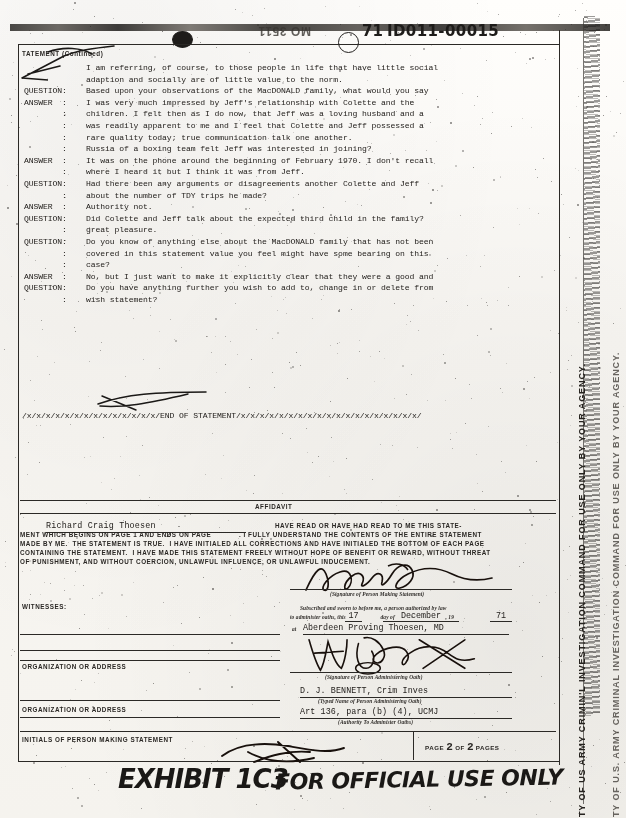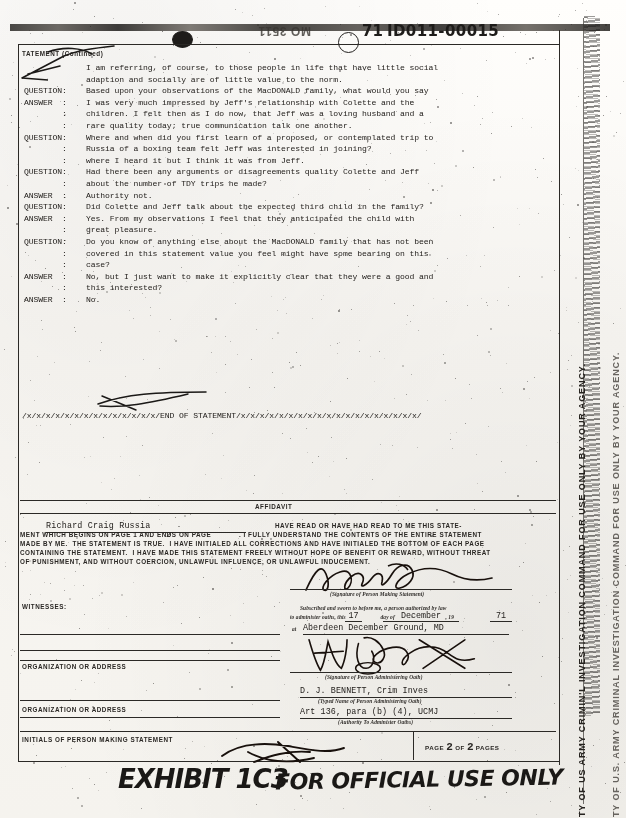--- a/index.html
+++ b/index.html
@@ -214,53 +214,53 @@
 <div id="form-box"></div>
 
 <div id="stmt-label" class="pl">TATEMENT (Continued)</div>
 
 <div id="stmt-body">
     <div class="tw qrow"><span class="lbl"></span><span>I am referring, of course, to those people in life that have little social</span></div>
     <div class="tw qrow"><span class="lbl"></span><span>adaption and socially are of little value to the norm.</span></div>
     <div class="tw qrow"><span class="lbl">QUESTION:</span><span>Based upon your observations of the MacDONALD family, what would you say</span></div>
     <div class="tw qrow"><span class="lbl">ANSWER  :</span><span>I was very much impressed by Jeff's relationship with Colette and the</span></div>
     <div class="tw qrow"><span class="lbl">        :</span><span>children. I felt then as I do now, that Jeff was a loving husband and a</span></div>
+    <div class="tw qrow"><span class="lbl">        :</span><span>was readily apparent to me and I feel that Colette and Jeff possessed a</span></div>
     <div class="tw qrow"><span class="lbl">        :</span><span>rare quality today; true communication talk one another.</span></div>
-    <div class="tw qrow"><span class="lbl">QUESTION:</span><span>Where and when did you first learn of a proposed, or contemplated trip to</span></div>
     <div class="tw qrow"><span class="lbl">        :</span><span>Russia of a boxing team felt Jeff was interested in joining?</span></div>
+    <div class="tw qrow"><span class="lbl">ANSWER  :</span><span>It was on the phone around the beginning of February 1970. I don't recall</span></div>
     <div class="tw qrow"><span class="lbl">        :</span><span>where I heard it but I think it was from Jeff.</span></div>
-    <div class="tw qrow"><span class="lbl">QUESTION:</span><span>Had there been any arguments or disagreements quality Colette and Jeff</span></div>
+    <div class="tw qrow"><span class="lbl">QUESTION:</span><span>Had there been any arguments or disagreements another Colette and Jeff</span></div>
     <div class="tw qrow"><span class="lbl">        :</span><span>about the number of TDY trips he made?</span></div>
     <div class="tw qrow"><span class="lbl">ANSWER  :</span><span>Authority not.</span></div>
     <div class="tw qrow"><span class="lbl">QUESTION:</span><span>Did Colette and Jeff talk about the expected third child in the family?</span></div>
-    <div class="tw qrow"><span class="lbl">ANSWER  :</span><span>Yes. From my observations I feel that they anticipated the child with</span></div>
     <div class="tw qrow"><span class="lbl">        :</span><span>great pleasure.</span></div>
     <div class="tw qrow"><span class="lbl">QUESTION:</span><span>Do you know of anything else about the MacDONALD family that has not been</span></div>
     <div class="tw qrow"><span class="lbl">        :</span><span>covered in this statement value you feel might have some bearing on this</span></div>
     <div class="tw qrow"><span class="lbl">        :</span><span>case?</span></div>
     <div class="tw qrow"><span class="lbl">ANSWER  :</span><span>No, but I just want to make it explicitly clear that they were a good and</span></div>
-    <div class="tw qrow"><span class="lbl">        :</span><span>this interested?</span></div>
-    <div class="tw qrow"><span class="lbl">ANSWER  :</span><span>No.</span></div>
+    <div class="tw qrow"><span class="lbl">QUESTION:</span><span>Do you have anything further you wish to add to, change in or delete from</span></div>
+    <div class="tw qrow"><span class="lbl">        :</span><span>wish statement?</span></div>
   </div>
 
 <div id="endline" class="tw">/x/x/x/x/x/x/x/x/x/x/x/x/x/x/END OF STATEMENT/x/x/x/x/x/x/x/x/x/x/x/x/x/x/x/x/x/x/x/</div>
 
 <svg class="hand" style="position:absolute;left:18px;top:44px;" width="130" height="40" viewBox="0 0 130 40">
   <path d="M4 34 L46 12 M46 12 C60 6 78 4 96 2 M30 8 C46 2 64 4 74 10 M10 30 L42 22" stroke="#1b1917" stroke-width="1.6" fill="none" stroke-linecap="round"></path>
   <path d="M4 34 L30 36" stroke="#1b1917" stroke-width="1.4" fill="none"></path>
 </svg>
 <svg class="hand" style="position:absolute;left:96px;top:390px;" width="130" height="26" viewBox="0 0 130 26">
   <path d="M2 14 C30 4 60 2 110 2 M4 16 C26 18 50 14 92 4 M6 6 L40 20" stroke="#1b1917" stroke-width="1.5" fill="none" stroke-linecap="round"></path>
 </svg>
 
 <div id="aff-rule"></div>
 <div id="aff-title" class="pl">AFFIDAVIT</div>
 <div id="aff-rule2"></div>
 
-<div id="aff-name">Richard Craig Russia</div>
+<div id="aff-name">Richard Craig Thoesen</div>
 <div id="aff-p1" class="pl">HAVE READ OR HAVE HAD READ TO ME THIS STATE-</div>
 <div id="aff-p2" class="pl">MENT WHICH BEGINS ON PAGE 1 AND ENDS ON PAGE            . I FULLY UNDERSTAND THE CONTENTS OF THE ENTIRE STATEMENT</div>
 <div id="aff-pageno">2</div>
 <div id="aff-p3" class="pl">MADE BY ME.  THE STATEMENT IS TRUE.  I HAVE INITIALED ALL CORRECTIONS AND HAVE INITIALED THE BOTTOM OF EACH PAGE</div>
 <div id="aff-p4" class="pl">CONTAINING THE STATEMENT.  I HAVE MADE THIS STATEMENT FREELY WITHOUT HOPE OF BENEFIT OR REWARD, WITHOUT THREAT</div>
 <div id="aff-p5" class="pl">OF PUNISHMENT, AND WITHOUT COERCION, UNLAWFUL INFLUENCE, OR UNLAWFUL INDUCEMENT.</div>
 
 <svg id="sig1" class="hand" viewBox="0 0 200 36">
   <path d="M6 30 C16 8 22 4 26 14 C30 24 28 32 24 30 C20 28 28 16 40 12
            C52 8 54 22 48 28 C44 32 42 24 52 16 C60 10 66 16 62 24
@@ -271,21 +271,21 @@
 </svg>
 <div id="sig1-rule"></div>
 <div id="sig1-cap" class="ital">(Signature of Person Making Statement)</div>
 
 <div id="sworn1" class="ital">Subscribed and sworn to before me, a person authorized by law</div>
 <div id="sworn2" class="ital">to administer oaths, this                        day of                                   , 19</div>
 <div id="oath-day">17</div>
 <div id="oath-month">December</div>
 <div id="oath-year">71</div>
 <div id="oath-at" class="ital">at</div>
-<div id="oath-place">Aberdeen December Ground, MD</div>
+<div id="oath-place">Aberdeen Proving Thoesen, MD</div>
 
 <svg id="sig2" class="hand" viewBox="0 0 210 40">
   <path d="M4 4 C8 18 12 30 16 36 C20 30 22 16 24 6 C28 18 32 30 38 34
            C42 26 44 12 44 4 M10 18 L40 16
            M56 8 C52 22 56 34 64 34 C72 34 74 22 70 16
            M62 2 C70 0 78 6 82 14 C86 22 80 30 74 28
            C66 24 78 14 92 12 C106 10 112 20 106 28 C102 34 98 26 110 18
            C124 8 140 10 150 18 C158 24 164 28 178 24
            M120 4 L168 34 M168 4 L124 34" stroke="#18100c" stroke-width="1.7" fill="none" stroke-linecap="round"></path>
   <ellipse cx="66" cy="34" rx="13" ry="6" stroke="#18100c" stroke-width="1.5" fill="none"></ellipse>

